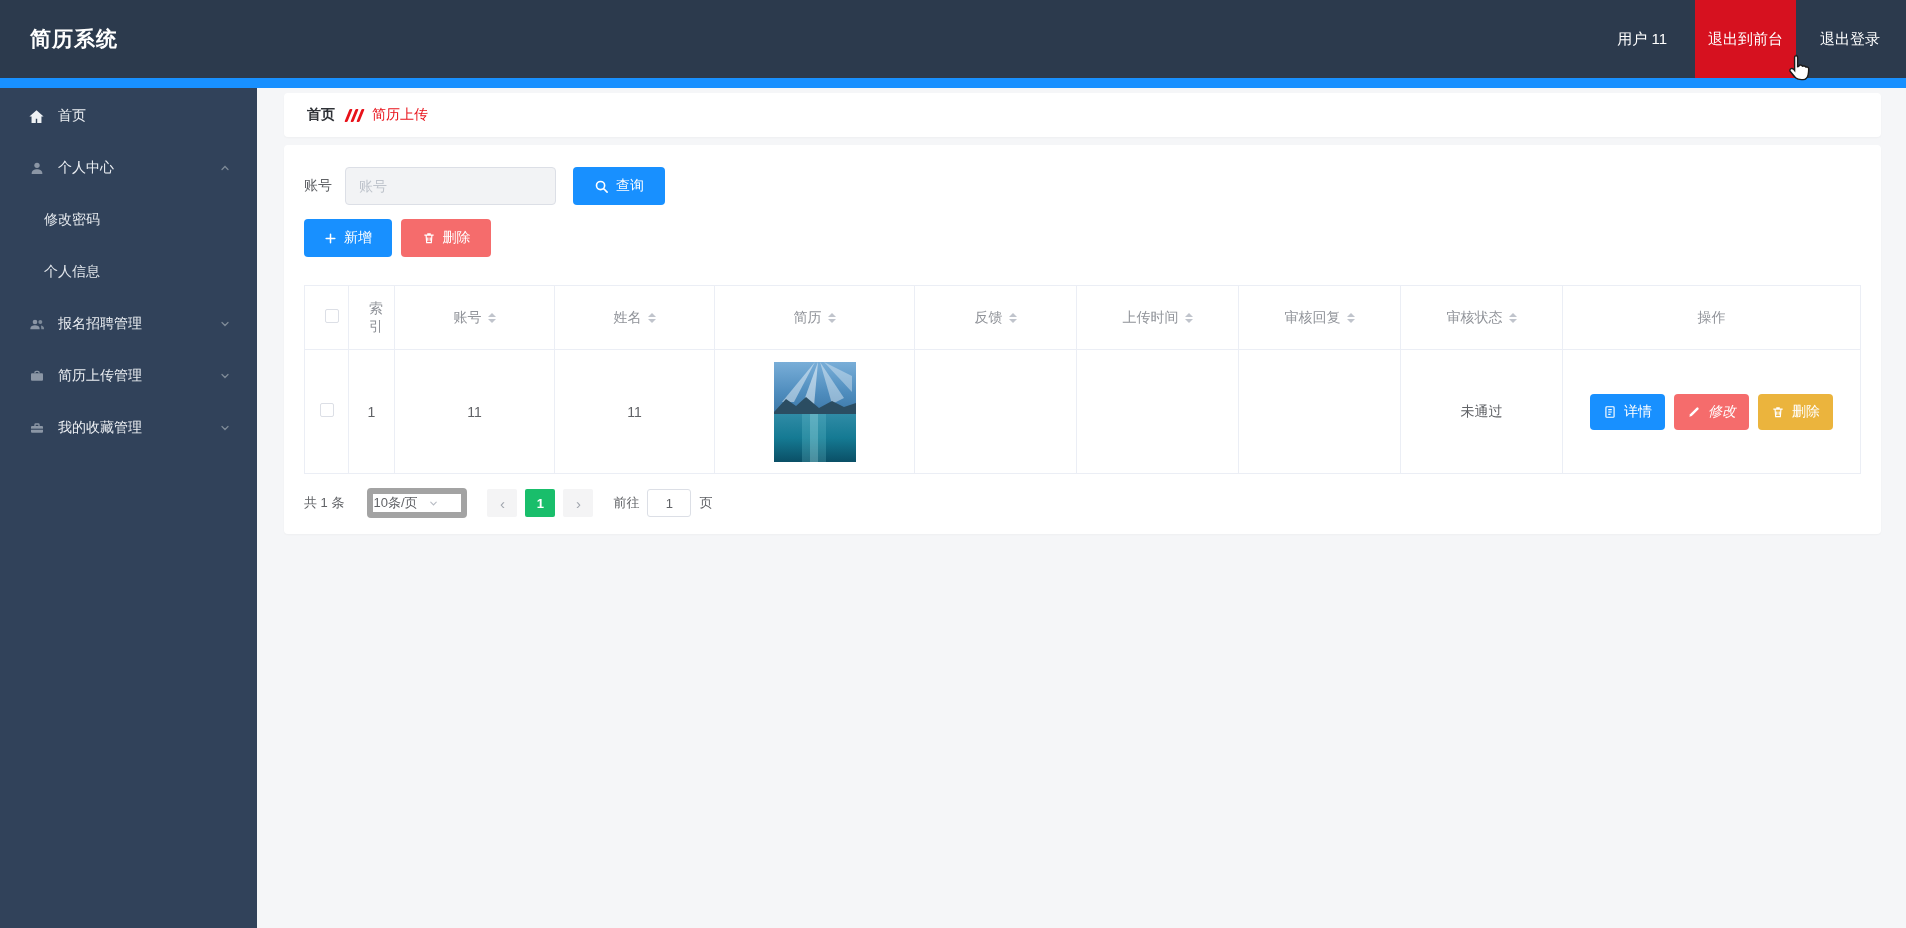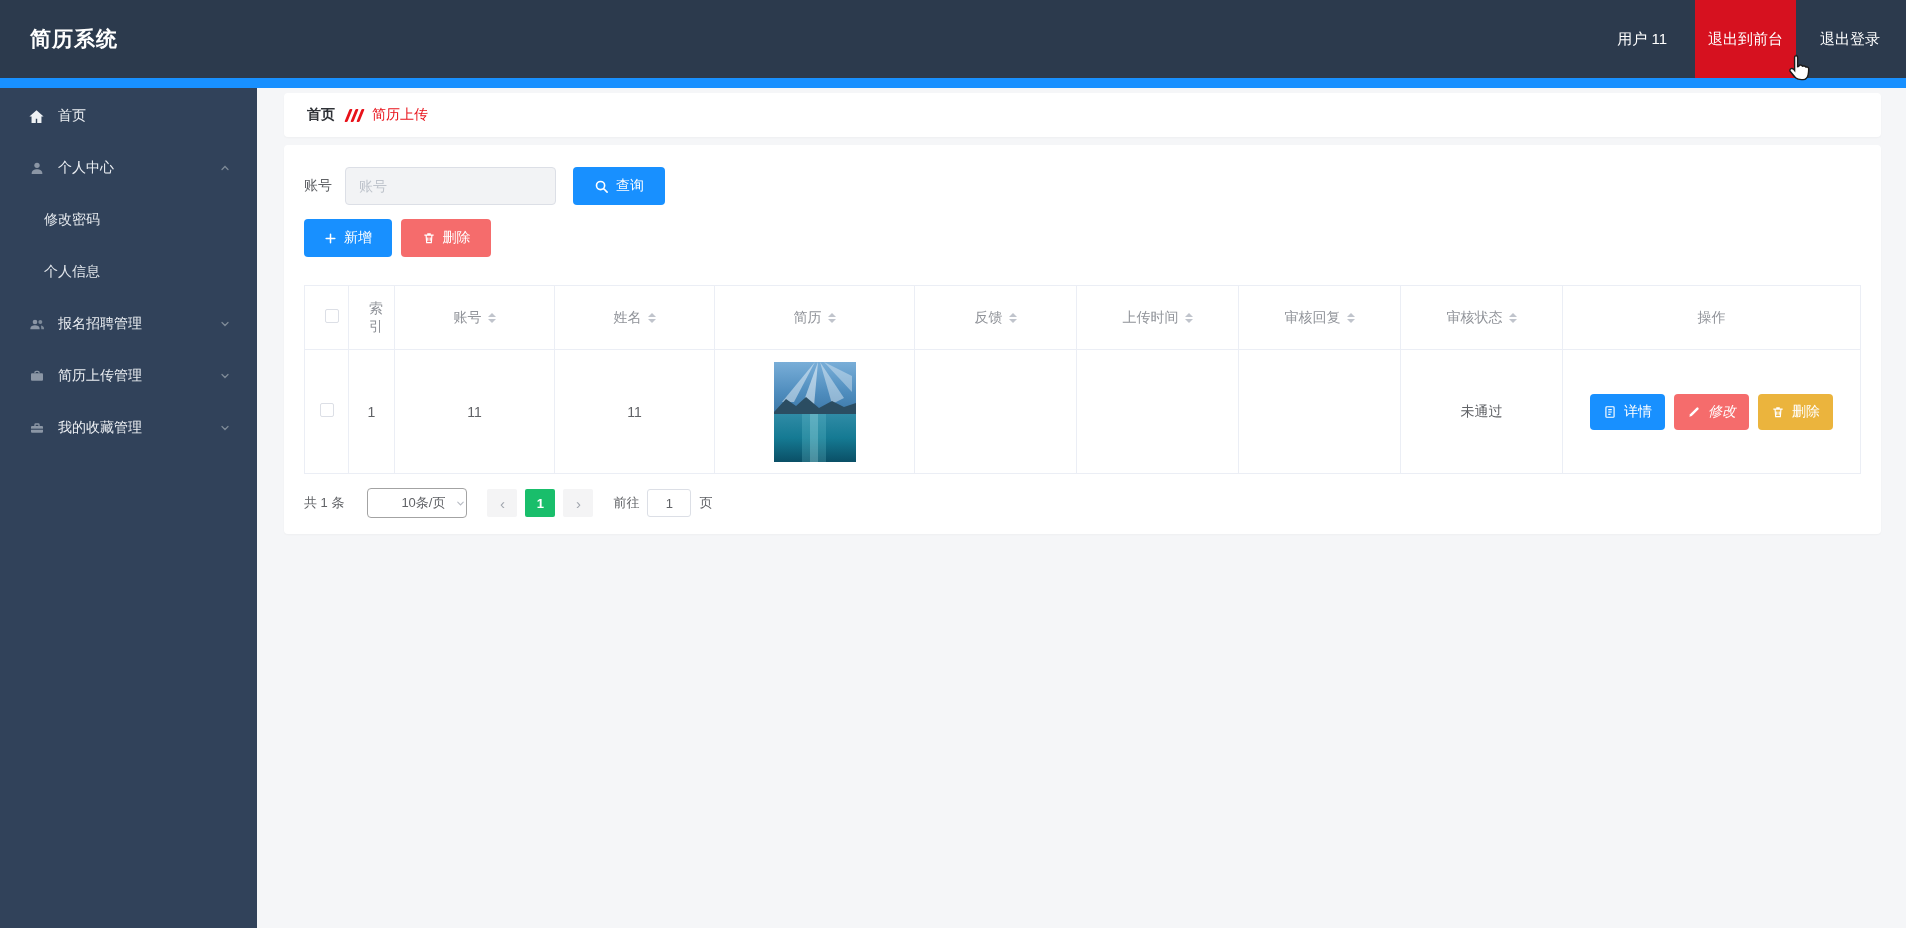--- a/index.html
+++ b/index.html
@@ -61,21 +61,21 @@
   input[type=checkbox] { width:14px; height:14px; accent-color:#ffffff; border:1px solid #dcdfe6; appearance:none; background:#fff; border-radius:2px; cursor:pointer; }
   .thumb-wrap { display:flex; justify-content:center; }
   .cell-actions { display:flex; gap:9px; justify-content:center; }
   .btn-detail { height:36px; padding:0 13px; background:#1890ff; }
   .btn-edit { height:36px; padding:0 13px; background:#f56c6c;font-style:italic; }
   .btn-rowdel { height:36px; padding:0 13px; background:#ebb43d; }
 
   
   .pagination { display:flex; align-items:center; margin-top:14px; font-size:13px; color:#606266; }
   .pg-total { margin-right:23px; }
-  .page-size { width:100px; height:30px; border:1px solid #a3a3a3; border-radius:4px; display:flex; align-items:center; justify-content:flex-end; gap:10px; cursor:pointer; color:#606266; }
+  .page-size { width:100px; height:30px; border:6px solid #a3a3a3; border-radius:4px; display:flex; align-items:center; justify-content:flex-start; gap:10px; cursor:pointer; color:#606266; }
   .pg-btn { min-width:30px; height:28px; background:#f4f4f5; color:#a0a5ad; border-radius:2px; display:flex; align-items:center; justify-content:center; font-size:15px; cursor:pointer; margin-left:8px; }
   .pg-btn.prev { margin-left:20px; }
   .pg-page { min-width:30px; height:28px; background:#19be6b; color:#ffffff; border-radius:2px; display:flex; align-items:center; justify-content:center; font-size:13px; font-weight:bold; cursor:pointer; margin-left:8px; }
   .pg-goto { margin-left:20px; margin-right:8px; }
   .pg-input { width:44px; height:28px; border:1px solid #dcdfe6; border-radius:3px; text-align:center; font-size:13px; color:#606266; outline:none; margin-right:8px; font-family:inherit; }
 
   .cursor { position:absolute; left:1786px; top:54px; z-index:99; pointer-events:none; }
 </style>
 </head>
 <body>

